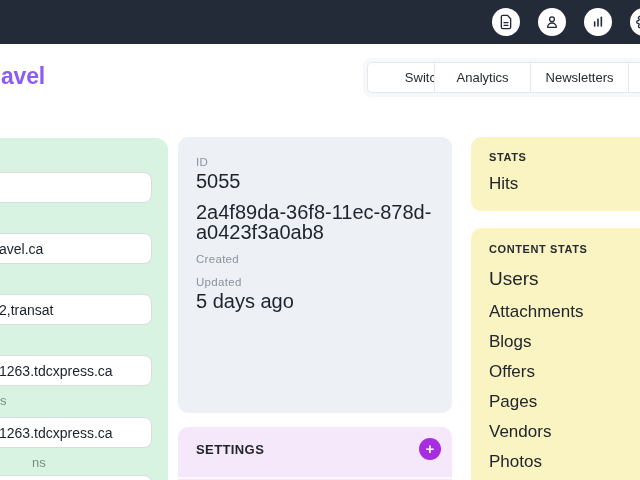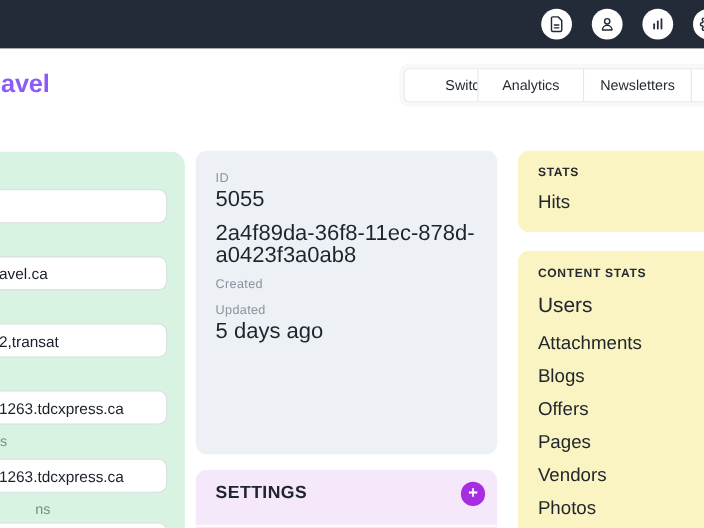--- a/index.html
+++ b/index.html
@@ -63,21 +63,21 @@
   .field-value a { color:#3576dd; text-decoration:none; }
   
   .settings-panel {
     position:absolute; left:178px; top:427px; width:274px; height:80px;
     background:#f5e8fa; border-radius:10px;
   }
   .settings-head {
     display:flex; align-items:center; justify-content:space-between;
     padding:11px 11px 11px 18px;
   }
-  .settings-title { font-size:16px; font-weight:bold; letter-spacing:0.4px; color:#20242b; }
+  .settings-title { font-size:13px; font-weight:bold; letter-spacing:0.4px; color:#20242b; }
   .add-btn {
     width:22px; height:22px; border-radius:50%; background:#a82ce2; border:none;
     color:#ffffff; font-size:15px; font-weight:bold; line-height:20px;
     display:flex; align-items:center; justify-content:center; cursor:pointer;
     font-family:inherit;
   }
   .settings-divider {
     position:absolute; left:0; top:50px; width:100%; height:2px;
     background:rgba(255,255,255,0.75);
   }

